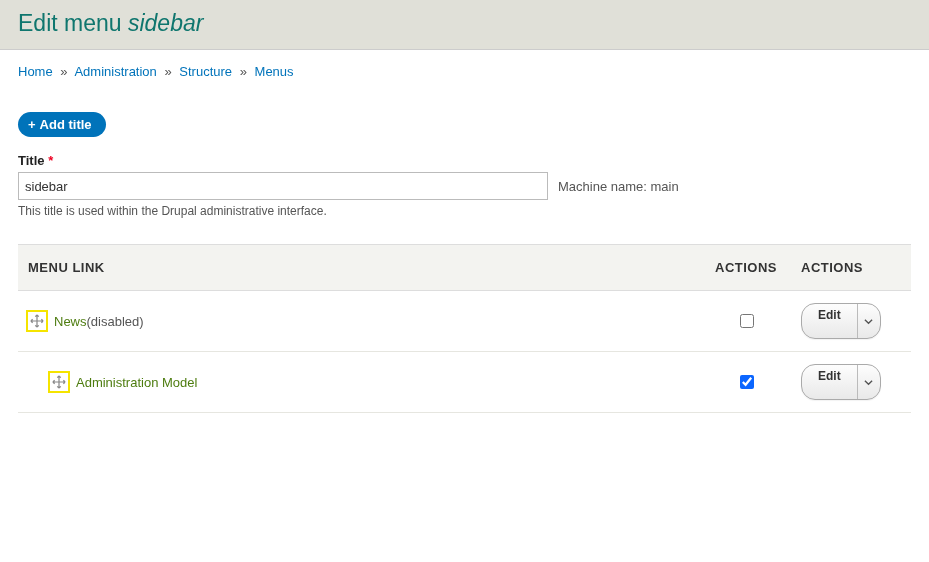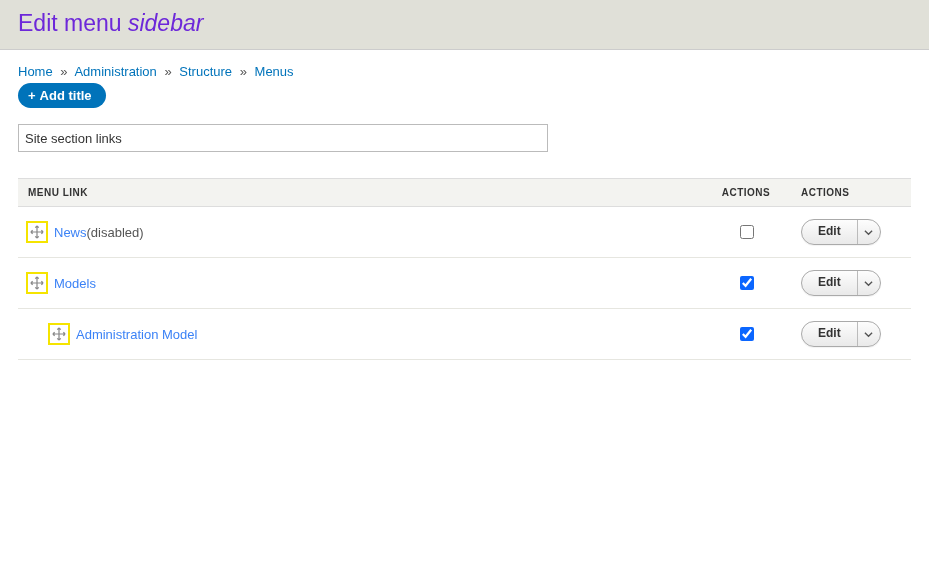--- a/index.html
+++ b/index.html
@@ -13,25 +13,25 @@
   }
   .page-title-bar {
     background: #e0e0d8;
     padding: 10px 18px 12px;
     border-bottom: 1px solid #ccc;
   }
   .page-title-bar h1 {
     margin: 0;
     font-weight: normal;
     font-size: 23px;
-    color: #6d28d9;
+    color: #0f766e;
   }
   .page-title-bar h1 em { font-style: italic; }
   .content { padding: 14px 18px; }
-  .breadcrumb { font-size: 13px; margin-bottom: 4px; }
+  .breadcrumb { font-size: 13px; margin-bottom: 33px; }
   .breadcrumb a { color: #0073ba; text-decoration: none; }
   .breadcrumb .sep { color: #555; margin: 0 4px; }
   .add-link {
     display: inline-flex;
     align-items: center;
     background: #0073ba;
     color: #fff;
     border: none;
     border-radius: 14px;
     padding: 5px 14px 5px 10px;
@@ -56,55 +56,55 @@
   }
   .machine-name { color: #555; font-size: 13px; }
   .desc { color: #555; font-size: 12px; margin-top: 4px; }
   table.menu {
     width: 100%;
     border-collapse: collapse;
     margin-top: 26px;
   }
   table.menu thead th {
     text-align: left;
-    font-size: 10px;
+    font-size: 13px;
     font-weight: bold;
     letter-spacing: 0.5px;
     color: #333;
     background: #f3f3f0;
     border-top: 1px solid #ddd;
     border-bottom: 1px solid #ddd;
-    padding: 8px 10px;
+    padding: 15px 10px;
   }
   table.menu thead th.enabled-col { text-align: center; width: 90px; }
   table.menu thead th.actions-col { width: 120px; }
   table.menu tbody td {
     border-bottom: 1px solid #e6e6e0;
     padding: 12px 10px;
     vertical-align: middle;
   }
   table.menu tbody td.enabled-col { text-align: center; }
   .link-cell { display: flex; align-items: center; }
   .indent { display:inline-block; width: 22px; }
   .drag-handle {
     width: 18px; height: 18px;
     display: inline-flex; align-items: center; justify-content: center;
     cursor: move; color: #888; margin-right: 8px; flex-shrink:0;
   }
   .hl { outline: 2px solid #f5e400; outline-offset: 0; }
-  a.row-link { color: #3b82f6; text-decoration: none; }
+  a.row-link { color: #4d7c0f; text-decoration: none; }
   .disabled-tag { color: #555; text-align: right; }
   .edit-btn {
     display: inline-flex;
     border: 1px solid #aaa;
     border-radius: 14px;
     background: linear-gradient(#fdfdfd,#e9e9e9);
     overflow: hidden;
     cursor: pointer;
-    height: 26px;
+    height: 36px;
     box-shadow: 0 1px 1px rgba(0,0,0,0.05);
   }
   .edit-btn .lbl {
     padding: 4px 16px;
     font-size: 12px;
     font-weight: bold;
     color: #333;
     border-right: 1px solid #bbb;
   }
   .edit-btn .caret {
@@ -133,23 +133,36 @@
     <a href="#">Structure</a>
     <span class="sep">»</span>
     <a href="#">Menus</a>
   </div>
 
   <button class="add-link">
     <span class="plus">+</span>
     <span>Add title</span>
   </button>
 
-
   <div class="field">
-    <input class="text" type="text" value="Site section links" style="">
+    <label>
+      <span>Title</span>
+      <span class="req"> *</span>
+    </label>
+    <div class="field-row">
+      <input class="text" type="text" value="sidebar" style="">
+      <span class="machine-name">
+        <span>Machine name:</span>
+        <span>main</span>
+      </span>
+    </div>
+    <div class="desc">This title is used within the Drupal administrative interface.</div>
+  </div>
+
+  <div class="field">
   </div>
 
   <table class="menu">
     <thead>
       <tr>
         <th>MENU LINK</th>
         <th class="enabled-col">ACTIONS</th>
         <th class="actions-col">ACTIONS</th>
       </tr>
     </thead>
@@ -172,41 +185,20 @@
               <span class="caret">
                 <svg width="9" height="9" viewBox="0 0 10 10">
                   <path d="M1 3l4 4 4-4" fill="none" stroke="currentColor" stroke-width="1.5"></path>
                 </svg>
               </span>
             </span></td>
         </tr>
         <tr>
           <td>
             <div class="link-cell">
-              <span class="drag-handle hl">
-                <svg width="14" height="14" viewBox="0 0 16 16" fill="none" stroke="currentColor" stroke-width="1.4">
-                  <path d="M8 1v14M1 8h14M8 1l-2 2M8 1l2 2M8 15l-2-2M8 15l2-2M1 8l2-2M1 8l2 2M15 8l-2-2M15 8l-2 2"></path>
-                </svg>
-              </span>
-              <a href="#" class="row-link">Models</a>
-            </div>
-          </td>
-          <td class="enabled-col"><input type="checkbox" checked="" style=""></td>
-          <td><span class="edit-btn">
-              <span class="lbl">Edit</span>
-              <span class="caret">
-                <svg width="9" height="9" viewBox="0 0 10 10">
-                  <path d="M1 3l4 4 4-4" fill="none" stroke="currentColor" stroke-width="1.5"></path>
-                </svg>
-              </span>
-            </span></td>
-        </tr>
-        <tr>
-          <td>
-            <div class="link-cell">
               <span class="indent"></span>
               <span class="drag-handle hl">
                 <svg width="14" height="14" viewBox="0 0 16 16" fill="none" stroke="currentColor" stroke-width="1.4">
                   <path d="M8 1v14M1 8h14M8 1l-2 2M8 1l2 2M8 15l-2-2M8 15l2-2M1 8l2-2M1 8l2 2M15 8l-2-2M15 8l-2 2"></path>
                 </svg>
               </span>
               <a href="#" class="row-link">Administration Model</a>
             </div>
           </td>
           <td class="enabled-col"><input type="checkbox" checked="" style=""></td>

